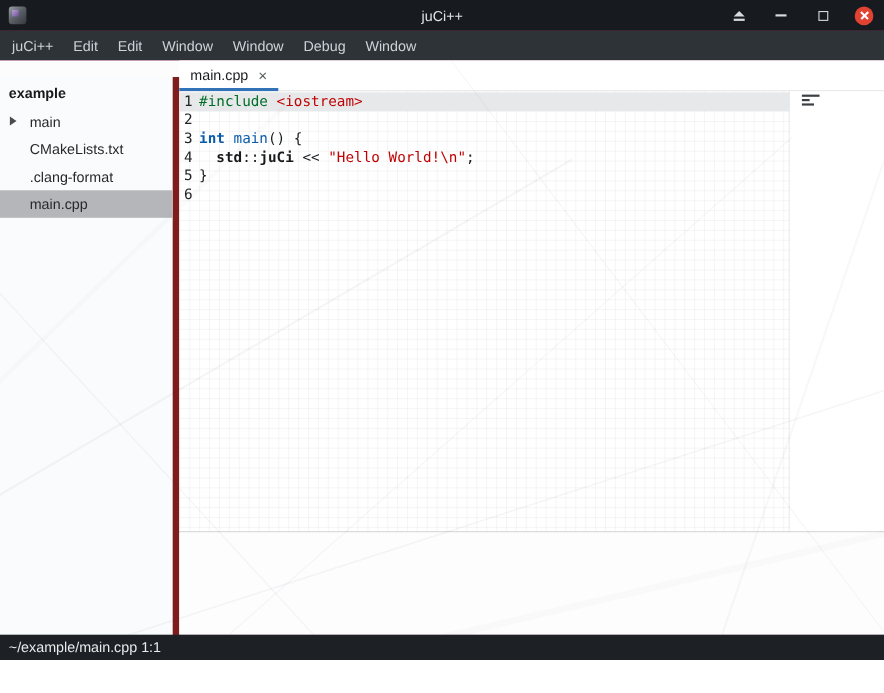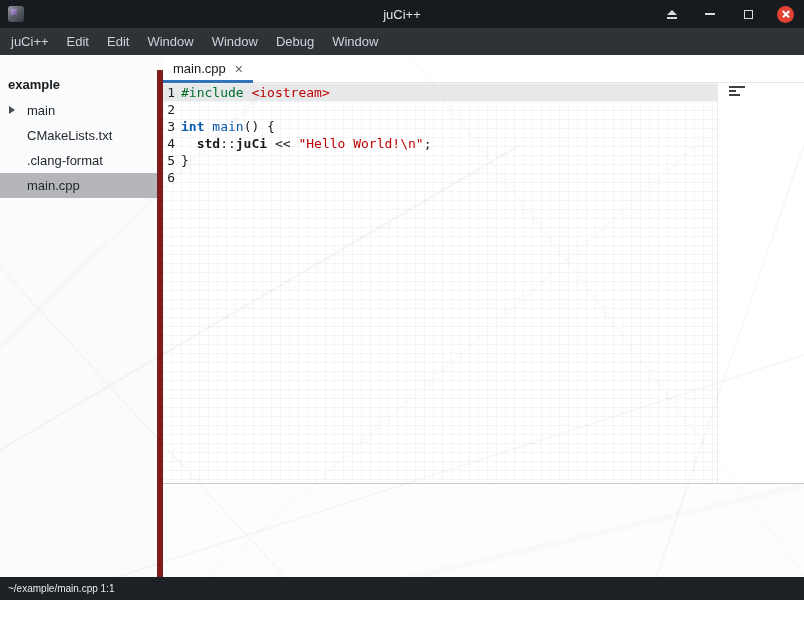--- a/index.html
+++ b/index.html
@@ -87,21 +87,21 @@
   .mm-mark { height:2px; background:#3c4043; margin-bottom:2px; }
 
   .divider { position:absolute; left:0; right:0; top:428px; height:1px; background:#c9cccf; }
   .bottom-pane { position:absolute; left:0; right:0; top:429px; bottom:0; background:#fdfdfe; }
 
   .texture { position:absolute; top:0; left:0; width:804px; height:552px;
              pointer-events:none; }
 
   
   .statusbar { position:absolute; left:0; right:0; bottom:0; height:23px;
-               background:var(--statusbar,#1d2125); color:#e8eaec; font-size:10px;
+               background:var(--statusbar,#1d2125); color:#e8eaec; font-size:13px;
                display:flex; align-items:center; padding-left:8px; }
 </style>
 </head>
 <body>
 
 <div class="window">
 
   <div class="titlebar">
     <div class="app-icon"></div>
     <div class="title-text">juCi++</div>

